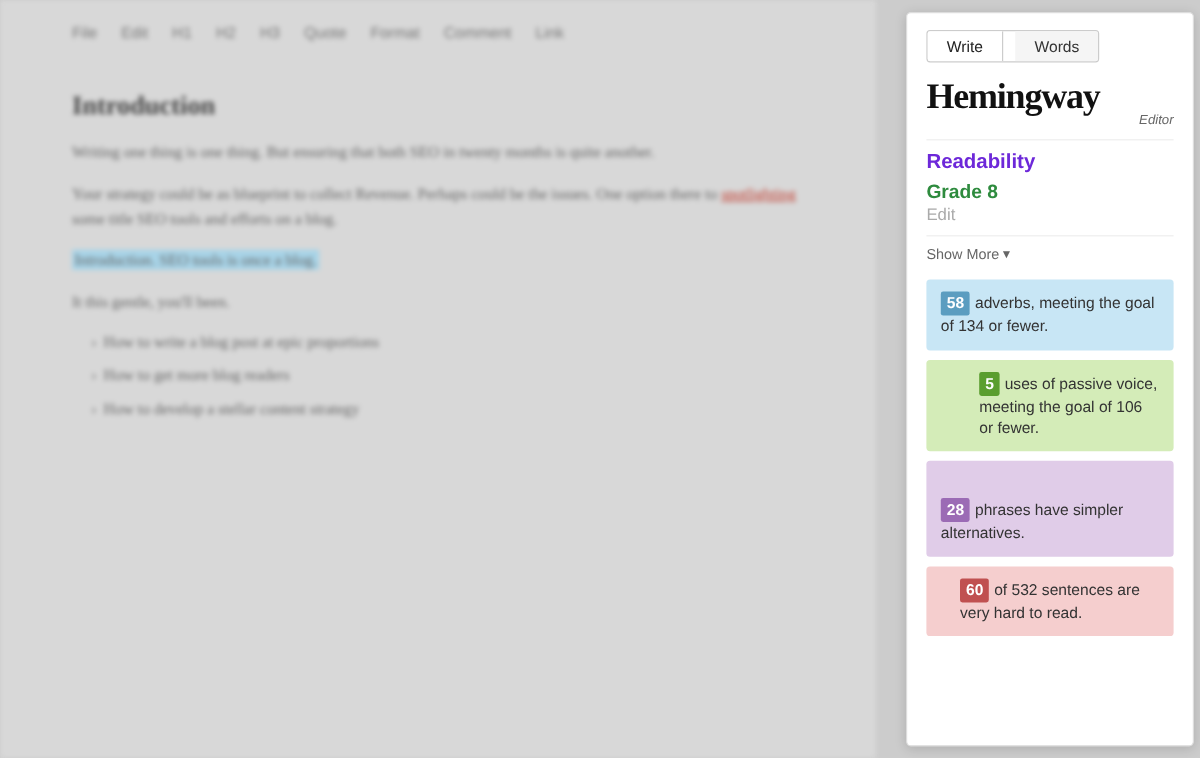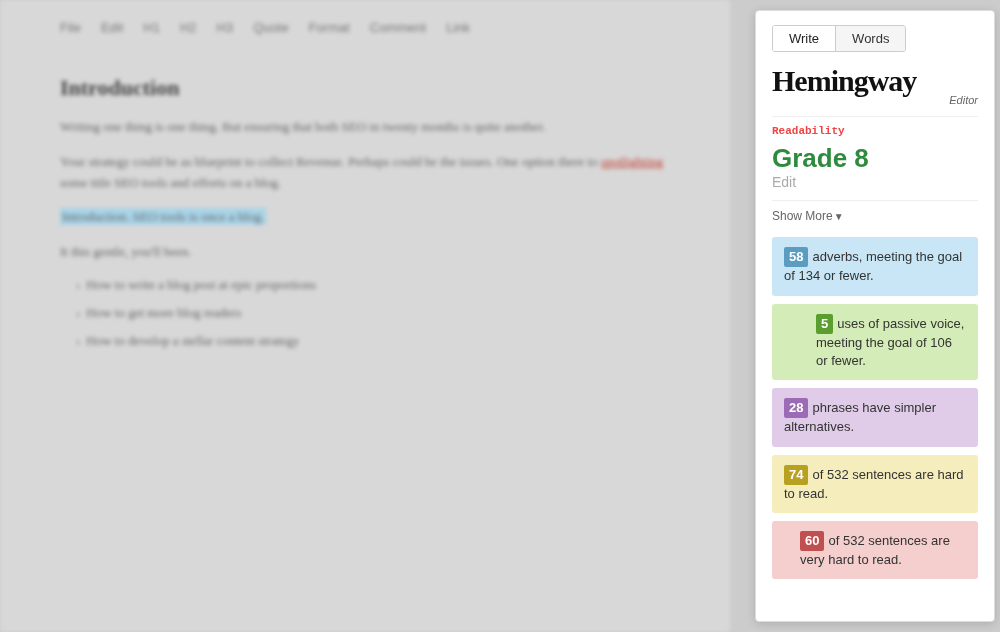--- a/index.html
+++ b/index.html
@@ -87,20 +87,21 @@
       overflow-y: auto;
     }
 
     .tab-bar {
       display: flex;
       margin-bottom: 14px;
       border: 1px solid #ccc;
       border-radius: 3px;
       overflow: hidden;
       width: fit-content;
+      gap: 10px;
     }
 
     .tab-btn {
       padding: 5px 16px;
       font-size: 13px;
       font-family: Arial, sans-serif;
       cursor: pointer;
       background: #f5f5f5;
       border: none;
       color: #333;
@@ -129,29 +130,29 @@
       font-family: Arial, sans-serif;
       font-size: 11px;
       color: #666;
       text-align: right;
       font-style: italic;
       margin-top: -2px;
       margin-bottom: 10px;
     }
 
     .readability-label {
-      font-size: 11px;
-      font-weight: bold;
-      color: #ef4444;
-      font-family: Liberation Mono, monospace;
+      font-size: 17px;
+      font-weight: bold;
+      color: #6d28d9;
+      font-family: Liberation Sans, sans-serif;
       margin-bottom: 6px;
     }
 
     .grade-text {
-      font-size: 26px;
+      font-size: 16px;
       font-weight: bold;
       color: #2e8b3e;
       font-family: Arial, sans-serif;
       line-height: 1.2;
     }
 
     .grade-desc {
       font-size: 14px;
       color: #aaa;
       font-family: Arial, sans-serif;
@@ -212,21 +213,21 @@
       margin-right: 4px;
     }
 
     .card-blue { background: #c8e6f5; }
     .card-blue .badge { background: #5b9dc0; }
 
     .card-green { background: #d4ecb8; padding-left: 44px; }
     .card-green .badge { background: #5a9e2f; }
 
     .card-purple { background: #e0cce8; }
-    .card-purple .badge { background: #9b6bb5; }
+    .card-purple .badge { background: #9b6bb5; margin-top: 21px; }
 
     .card-yellow { background: #f5edbc; }
     .card-yellow .badge { background: #b8a020; }
 
     .card-pink { background: #f5cece; padding-left: 28px; }
     .card-pink .badge { background: #c05050; }
   </style>
 </head>
 <body>
 
@@ -291,21 +292,18 @@
   </div>
 
   <div class="stat-card card-green">
     <span class="badge">5</span><span>uses of passive voice, meeting the goal of 106 or fewer.</span>
   </div>
 
   <div class="stat-card card-purple">
     <span class="badge">28</span><span>phrases have simpler alternatives.</span>
   </div>
 
-  <div class="stat-card card-yellow">
-    <span class="badge">74</span><span>of 532 sentences are hard to read.</span>
-  </div>
 
   <div class="stat-card card-pink">
     <span class="badge">60</span><span>of 532 sentences are very hard to read.</span>
   </div>
 
 </div>
 
 </body></html>

